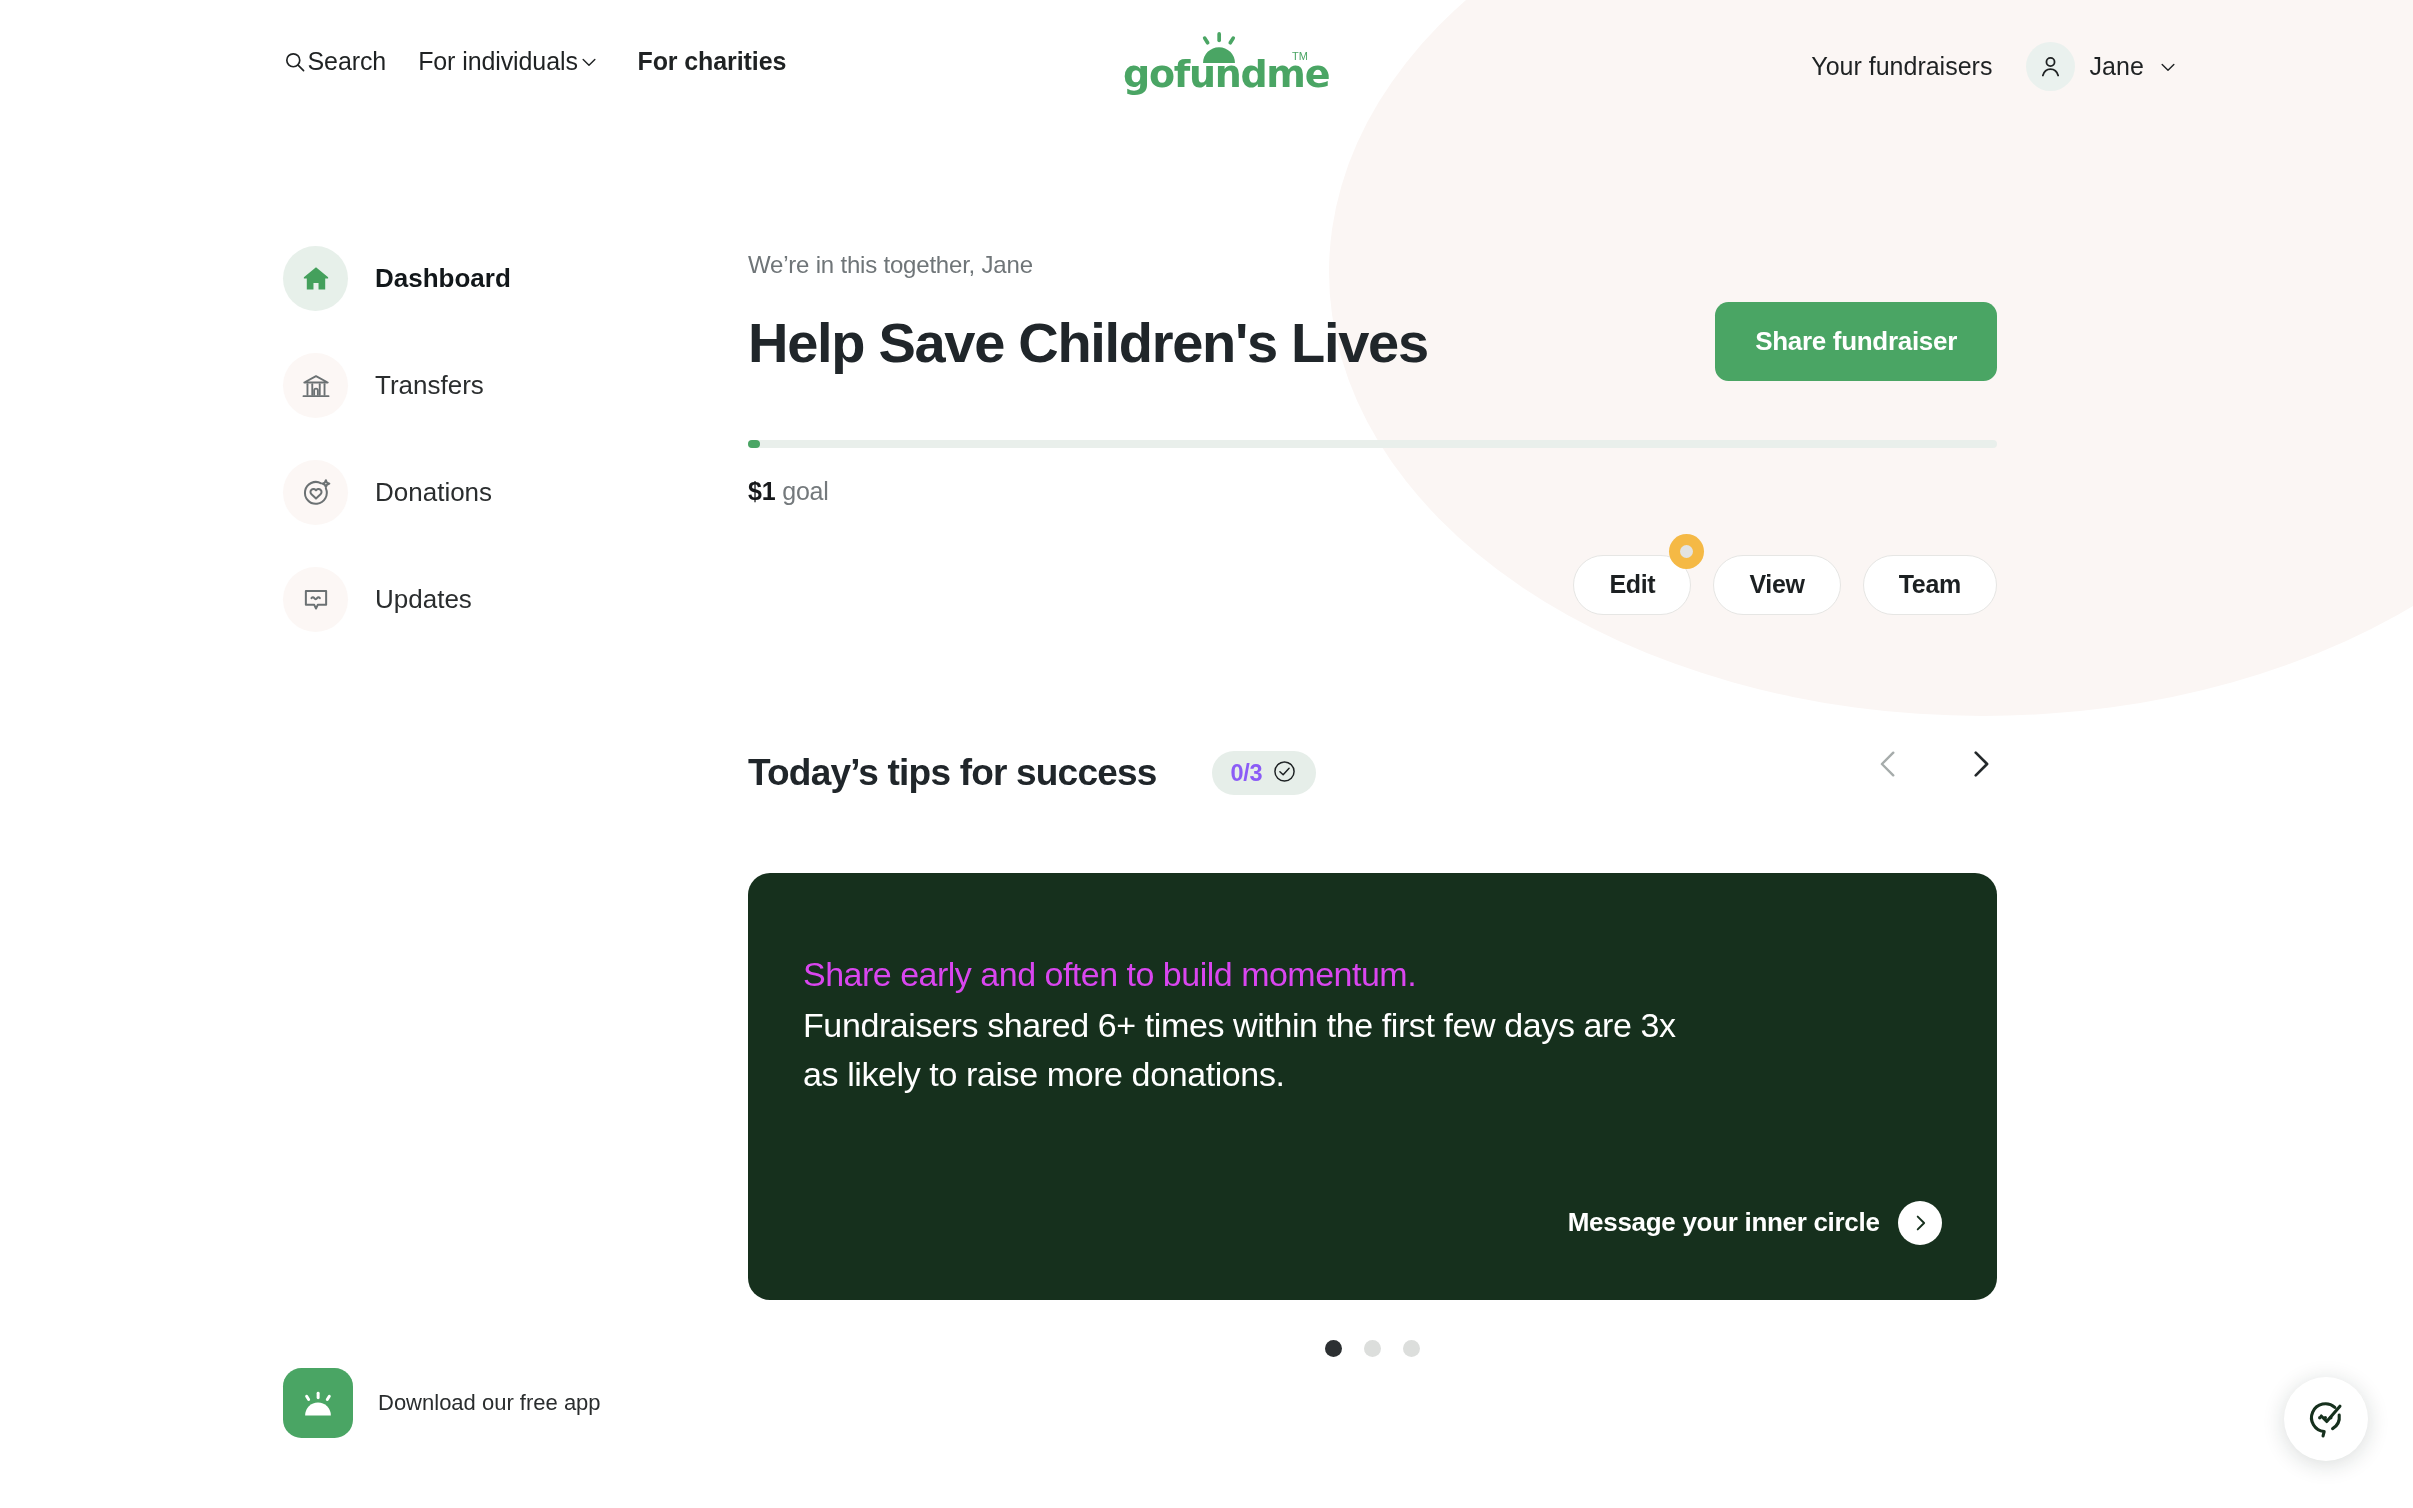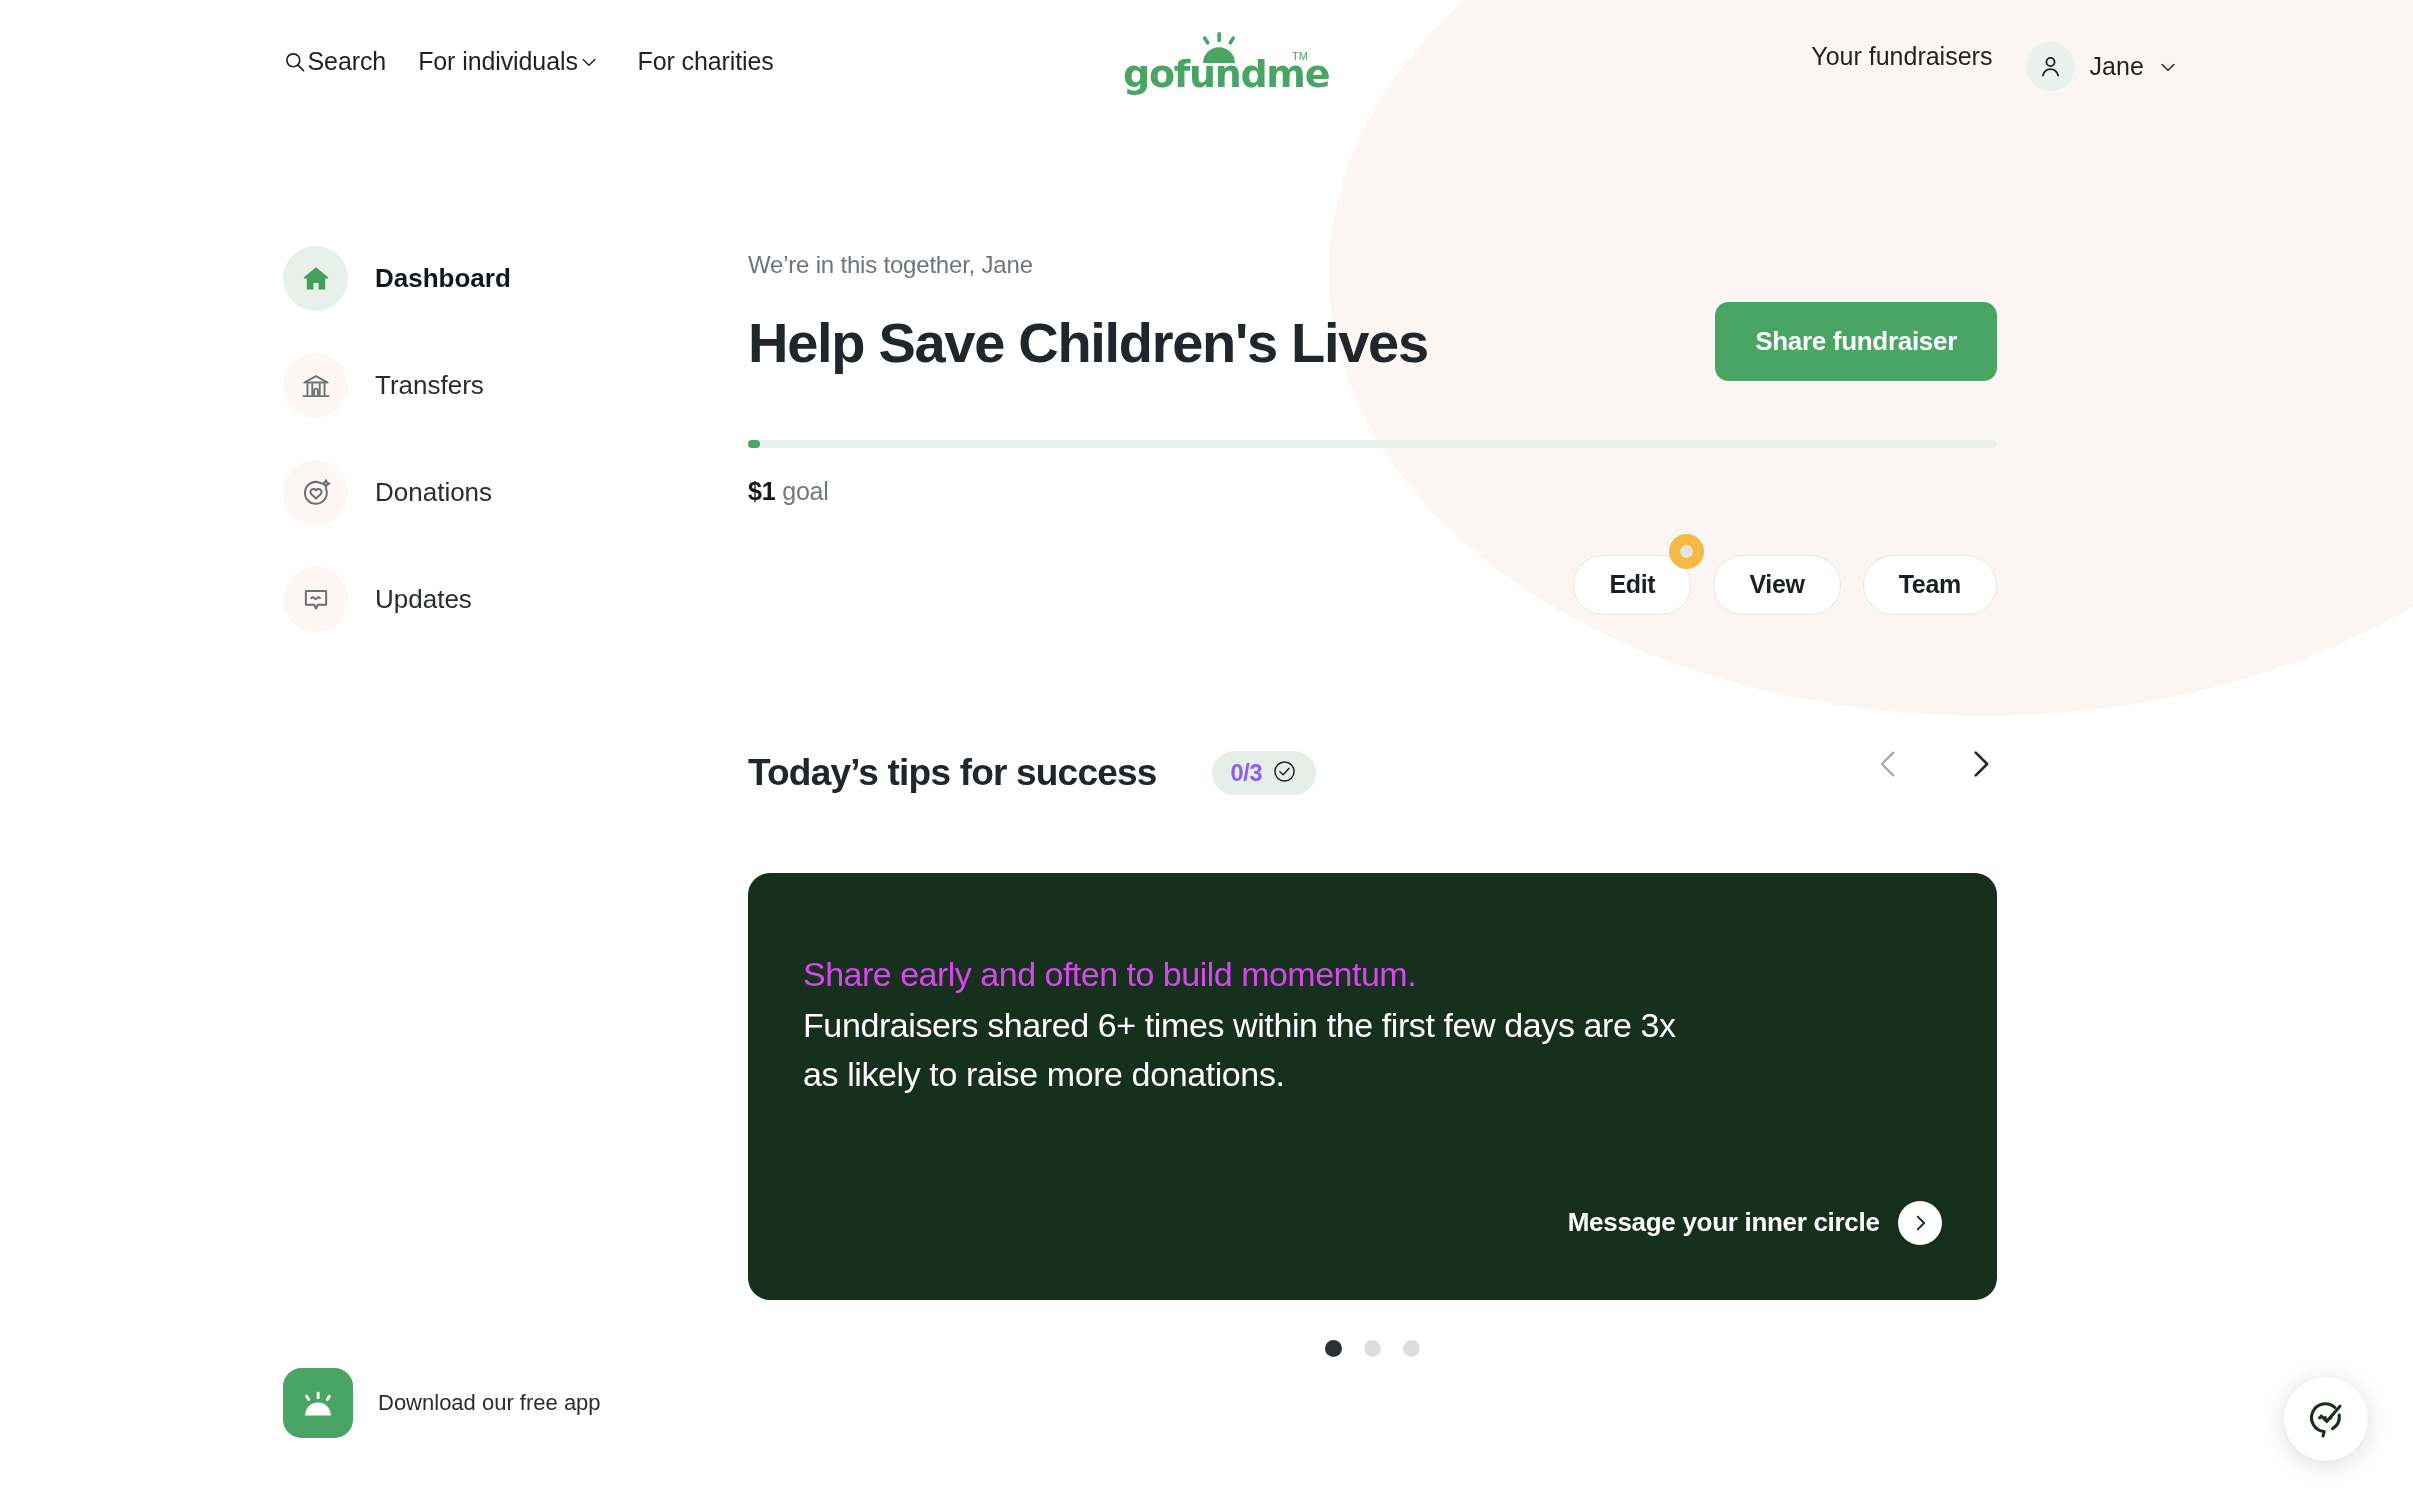--- a/index.html
+++ b/index.html
@@ -88,20 +88,21 @@
     font-size: 11px;
     color: #4aa564;
   }
   .logo-rays { position: absolute; left: 70px; top: 0px; }
 
   .nav-right {
     position: absolute;
     right: 235px;
     top: 42px;
     display: flex;
+    align-items: center;
     gap: 34px;
   }
   .your-fundraisers {
     font-size: 25px;
     color: #1f2223;
     cursor: pointer;
     white-space: nowrap;
   }
   .acct {
     display: flex;
@@ -452,21 +453,21 @@
 
       <div class="nav-item">
         <span>For individuals</span>
         <span class="chev">
           <svg width="20" height="20" viewBox="0 0 24 24" fill="none" stroke="#1f2223" stroke-width="1.7" stroke-linecap="round" stroke-linejoin="round">
             <polyline points="5,9 12,16 19,9"></polyline>
           </svg>
         </span>
       </div>
 
-      <div class="nav-item" style="margin-left:6.7px;">
+      <div class="nav-item" style="margin-left:6.7px;font-weight:bold;">
         <span>For charities</span>
       </div>
 
     </div>
 
     <div class="logo">
       <span class="logo-rays">
         <svg width="52" height="32" viewBox="0 0 62 38" fill="#4aa564">
           <rect x="29" y="0" width="4.4" height="12" rx="2.2"></rect>
           <rect x="13.5" y="4.5" width="4.4" height="11" rx="2.2" transform="rotate(-32 15.7 10)"></rect>

